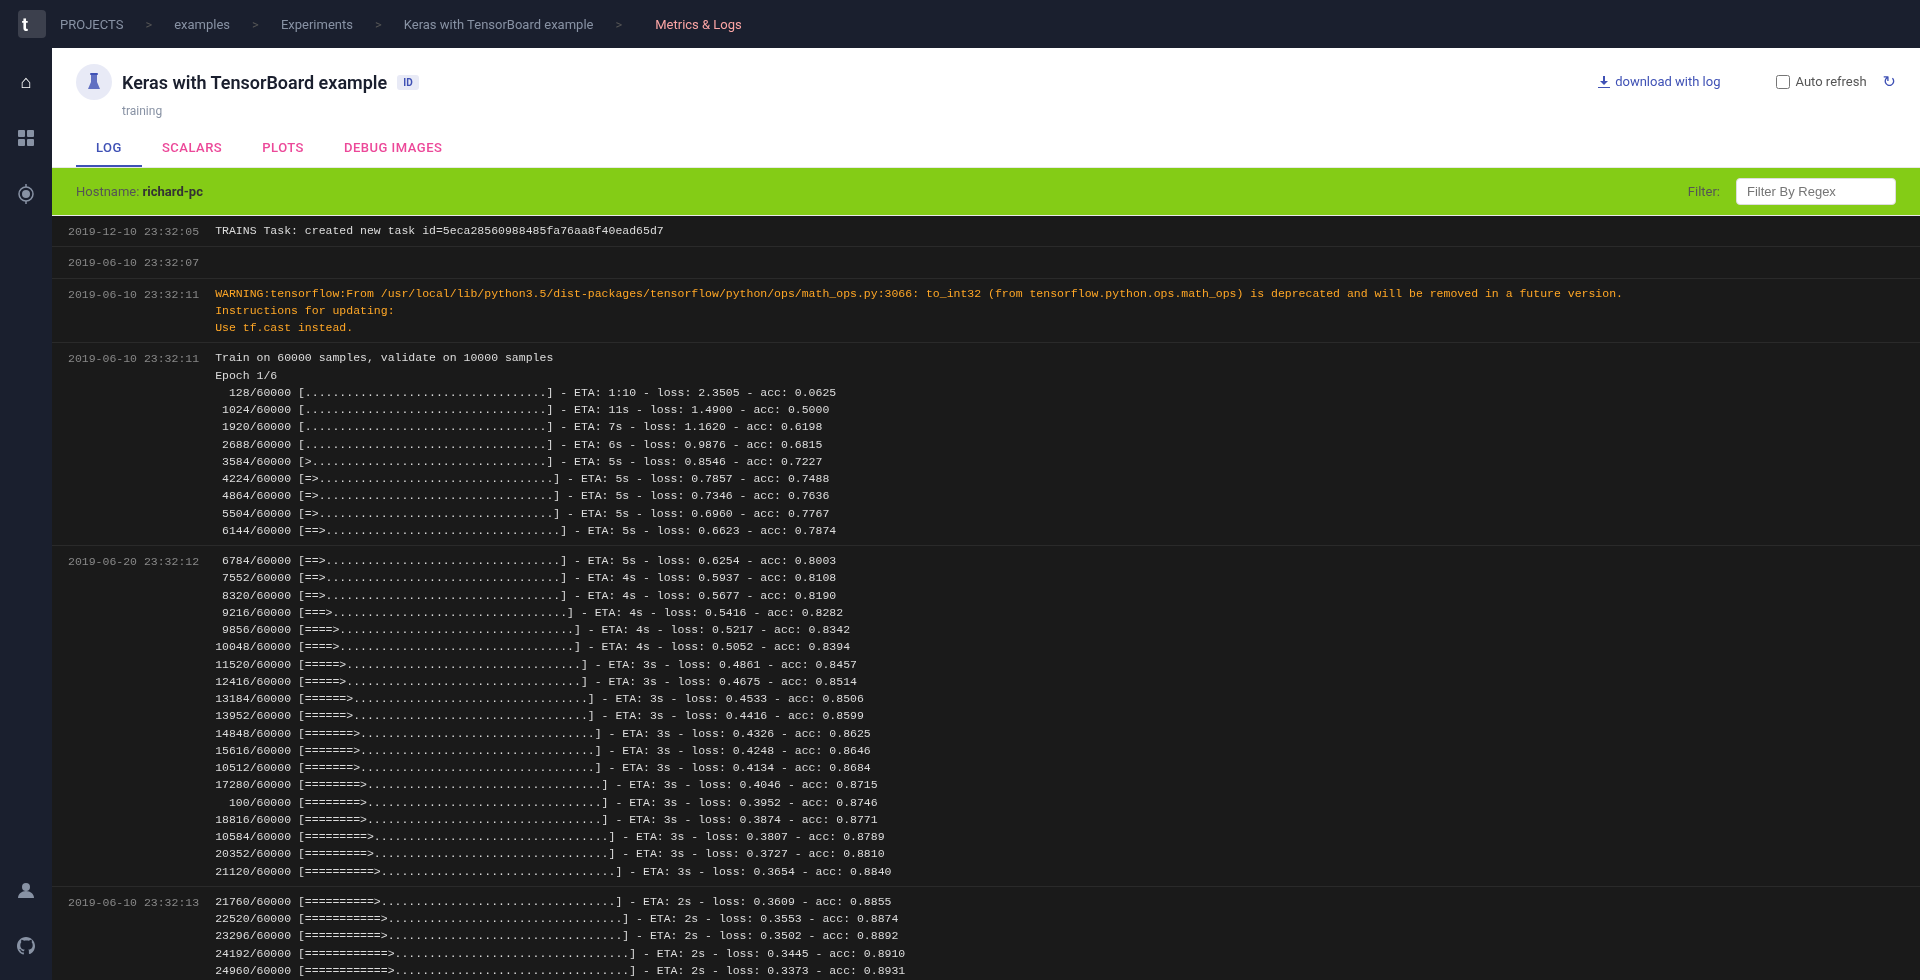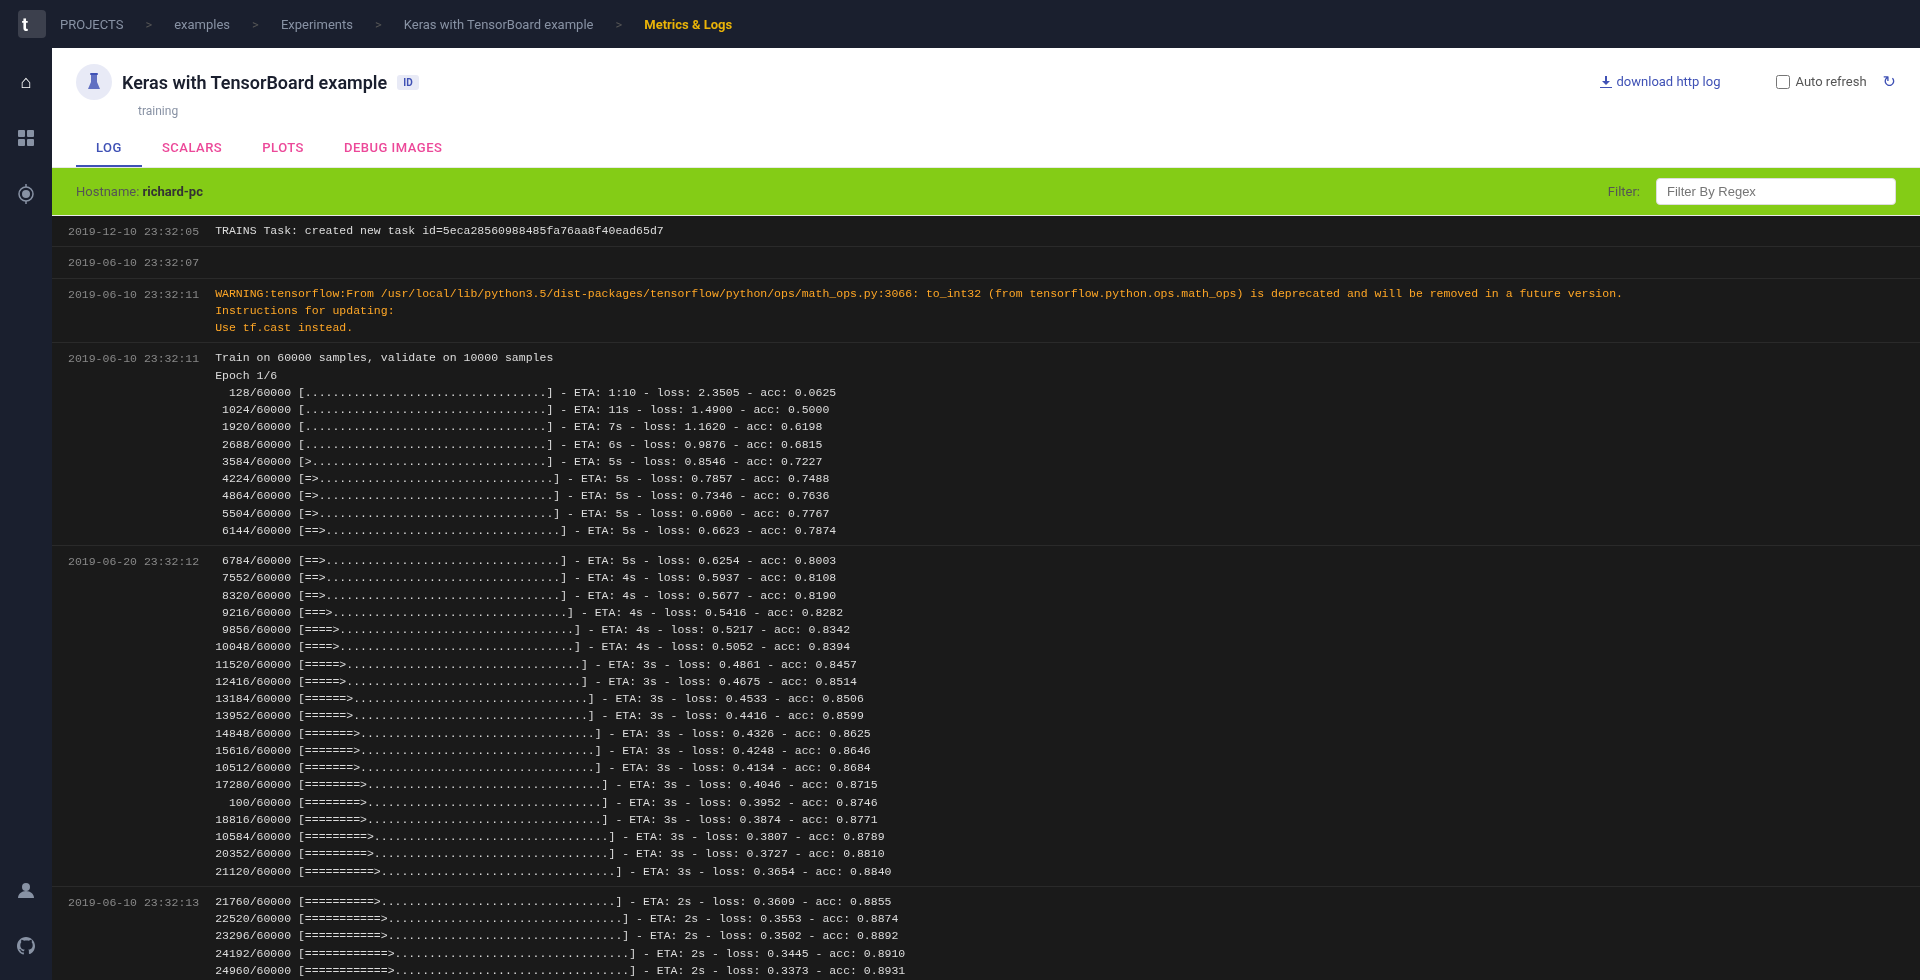--- a/index.html
+++ b/index.html
@@ -20,21 +20,21 @@
       display: flex; align-items: center; justify-content: center;
     }
     .breadcrumb {
       color: #8892a4;
       font-size: 13px;
       display: flex;
       align-items: center;
       gap: 22px;
     }
     .breadcrumb span { color: #8892a4; }
-    .breadcrumb .current { color: #eab308; font-weight: 700; }
+    .breadcrumb .current { color: #fca5a5; font-weight: 400; margin-left: 11px; }
     .breadcrumb .sep { color: #555; }
 
     
     .layout {
       display: flex;
       height: calc(100vh - 48px);
     }
     .sidebar {
       width: 52px;
       background: #1a1f2e;
@@ -97,21 +97,21 @@
       background: #e8eaf6;
       color: #3f51b5;
       font-size: 10px;
       font-weight: 700;
       padding: 2px 6px;
       border-radius: 3px;
     }
     .experiment-subtitle {
       color: #8892a4;
       font-size: 12px;
-      margin-left: 62px;
+      margin-left: 46px;
       margin-bottom: 12px;
     }
     .tabs {
       display: flex;
       gap: 0;
       align-items: flex-end;
     }
     .tab {
       padding: 10px 20px;
       font-size: 13px;
@@ -145,21 +145,21 @@
       display: flex;
       align-items: center;
       gap: 16px;
     }
     .filter-label { color: #555; font-size: 13px; }
     .filter-input {
       border: 1px solid #ddd;
       border-radius: 4px;
       padding: 5px 10px;
       font-size: 13px;
-      width: 240px;
+      width: 160px;
       outline: none;
       color: #999;
       background: #fff;
     }
     .download-link {
       color: #3f51b5;
       font-size: 13px;
       cursor: pointer;
       display: flex;
       align-items: center;
@@ -282,21 +282,21 @@
             <span class="experiment-title">Keras with TensorBoard example</span>
             <span class="id-badge">ID</span>
           </div>
           <div class="experiment-subtitle">training</div>
         </div>
         <div style="display:flex; align-items:center; gap:16px; padding-top:8px;">
           <a class="download-link">
             <svg width="14" height="14" viewBox="0 0 14 14" fill="currentColor">
                 <path d="M7 10l-4-4h3V1h2v5h3L7 10zM1 12h12v1H1v-1z"></path>
               </svg>
-            <span>download http log</span>
+            <span>download with log</span>
           </a>
           <label class="auto-refresh-label">
             <input type="checkbox" style="width: 14px; height: 14px;">
             <span>Auto refresh</span>
           </label>
           <span class="refresh-icon">↻</span>
         </div>
       </div>
 
       <div class="tabs">

